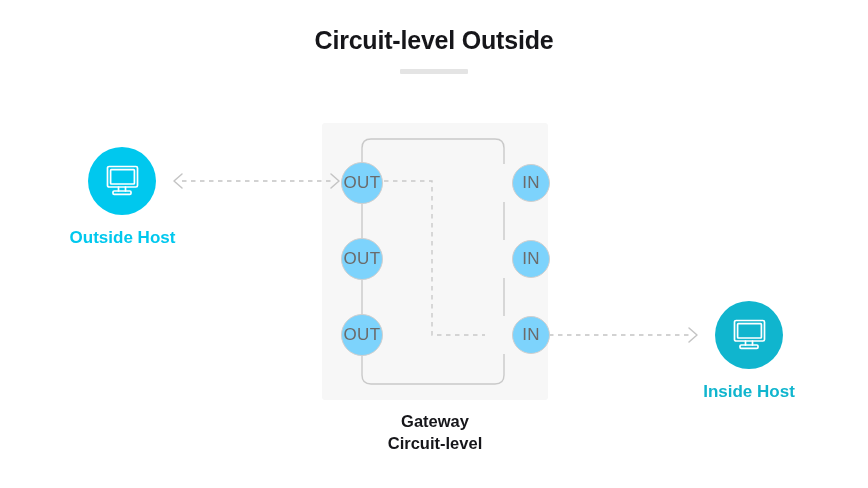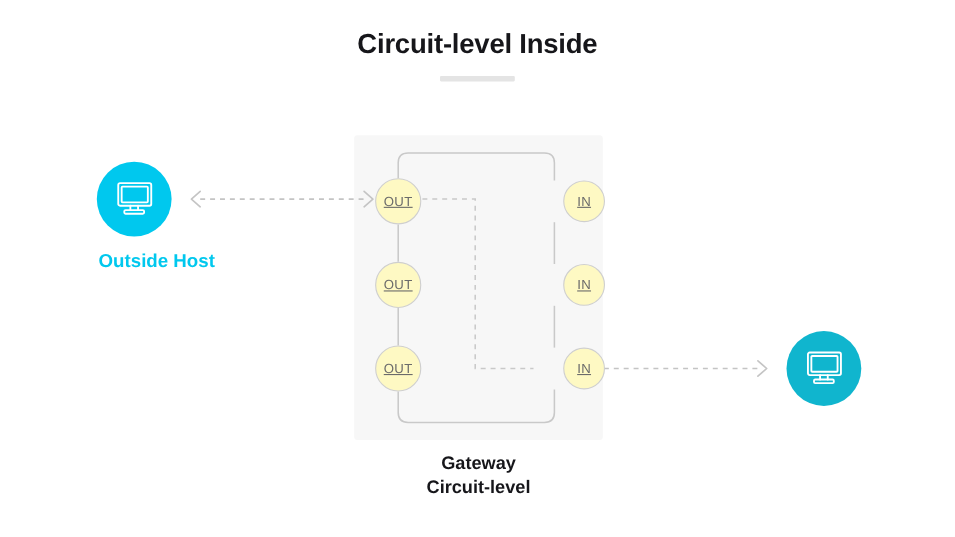--- a/index.html
+++ b/index.html
@@ -60,30 +60,29 @@
     top: 0;
     width: 868px;
     height: 488px;
     overflow: visible;
   }
 
   
   .node {
     position: absolute;
     border-radius: 50%;
-    background: #fef9c3;
+    background: #7dd3fc;
     border: 1.3px solid #cfcfcf;
     box-sizing: border-box;
     display: flex;
     align-items: center;
     justify-content: center;
-    font-size: 12px;
+    font-size: 17px;
     color: #6b6b6b;
     letter-spacing: 0.3px;
-    text-decoration: underline;
   }
   .node.out {
     width: 42px;
     height: 42px;
     left: 341px;
   }
   .node.in {
     width: 38px;
     height: 38px;
     left: 512px;
@@ -122,21 +121,20 @@
     font-size: 17px;
     font-weight: bold;
     text-align: center;
     white-space: nowrap;
   }
   .label-outside {
     left: 0px;
     top: 228px;
     width: 245px;
     color: #00c8ee;
-    padding-left: 20px;
   }
   .label-inside {
     left: 629px;
     top: 382px;
     width: 240px;
     color: #10b5ce;
   }
 
   
   .caption {
@@ -149,21 +147,21 @@
     font-weight: bold;
     color: #16161a;
     line-height: 22px;
   }
 </style>
 </head>
 <body>
 
 <div class="stage">
 
-  <div class="title">Circuit-level Inside</div>
+  <div class="title">Circuit-level Outside</div>
   <div class="title-rule"></div>
 
   <div class="panel"></div>
 
   <svg class="diagram-svg" viewBox="0 0 868 488" xmlns="http://www.w3.org/2000/svg">
 
     <g fill="none" stroke="#c9c9c9" stroke-width="1.4">
 
       <path d="M362,162 L362,148 Q362,139 371,139 L495,139 Q504,139 504,148 L504,164"></path>
 
@@ -216,19 +214,20 @@
   <div class="host host-inside">
     <svg width="40" height="36" viewBox="0 0 40 36">
       <g fill="none" stroke="#ffffff" stroke-width="1.7" stroke-linejoin="round" stroke-linecap="round">
         <rect x="5.5" y="3.5" width="30" height="20.5" rx="1.6"></rect>
         <rect x="8.6" y="6.6" width="23.8" height="14.4" rx="0.8"></rect>
         <path d="M16.5,24 L16.5,28 M23.5,24 L23.5,28"></path>
         <rect x="11" y="28" width="18" height="3.3" rx="1.1"></rect>
       </g>
     </svg>
   </div>
+  <div class="host-label label-inside">Inside Host</div>
 
   <div class="caption">
     <div>Gateway</div>
     <div>Circuit-level</div>
   </div>
 
 </div>
 
 </body></html>

